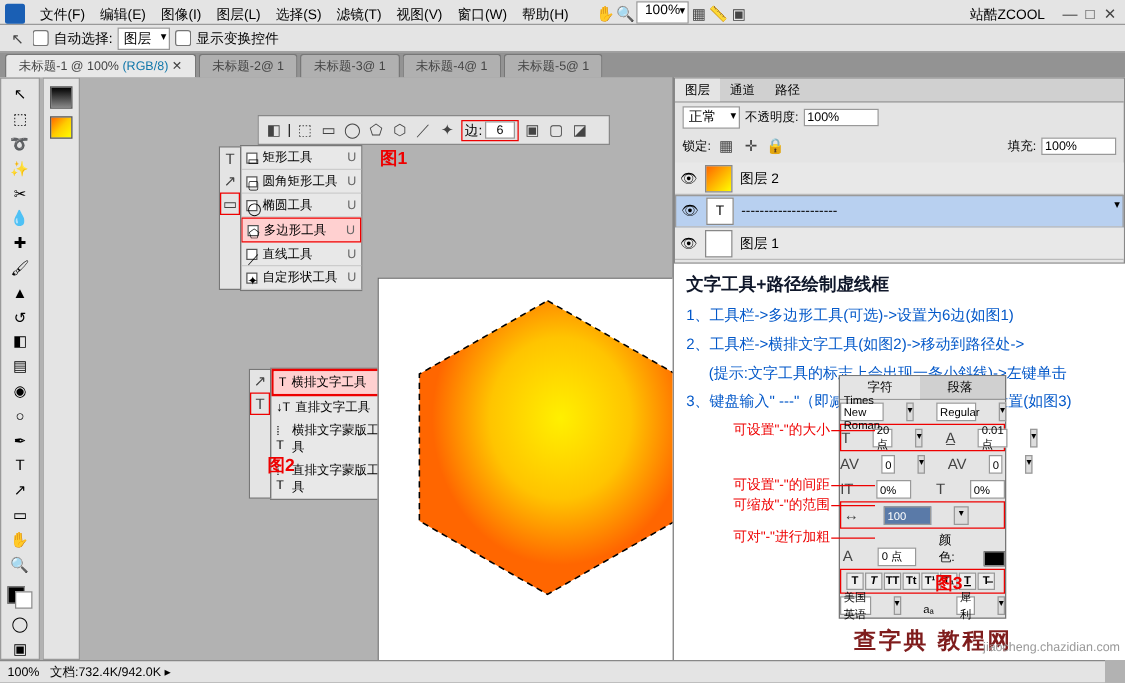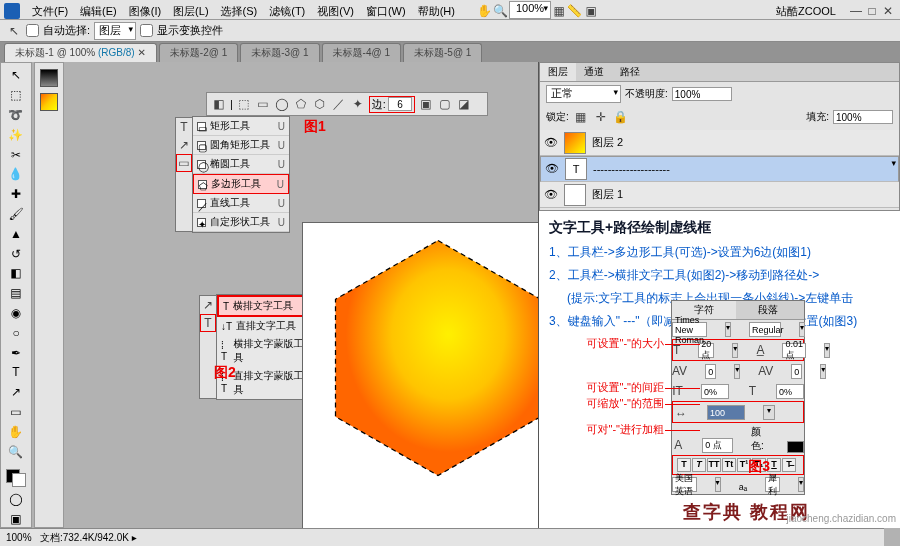--- a/index.html
+++ b/index.html
@@ -246,21 +246,21 @@
   </div>
 
   <div class="panels">
     <div class="panel-top">
       <div class="panel-tabs">
         <span class="a">图层</span>
         <span>通道</span>
         <span>路径</span>
       </div>
       <div class="panel-row">
-        <span class="sel" style="width:75px">正常</span>
+        <span class="sel" style="width:46px">正常</span>
         <span>不透明度:</span>
         <span class="slider">100%</span>
       </div>
       <div class="panel-row">
         <span>锁定:</span>
         <span class="ico">▦</span>
         <span class="ico">✛</span>
         <span class="ico">🔒</span>
         <span style="margin-left:auto">填充:</span>
         <span class="slider">100%</span>

